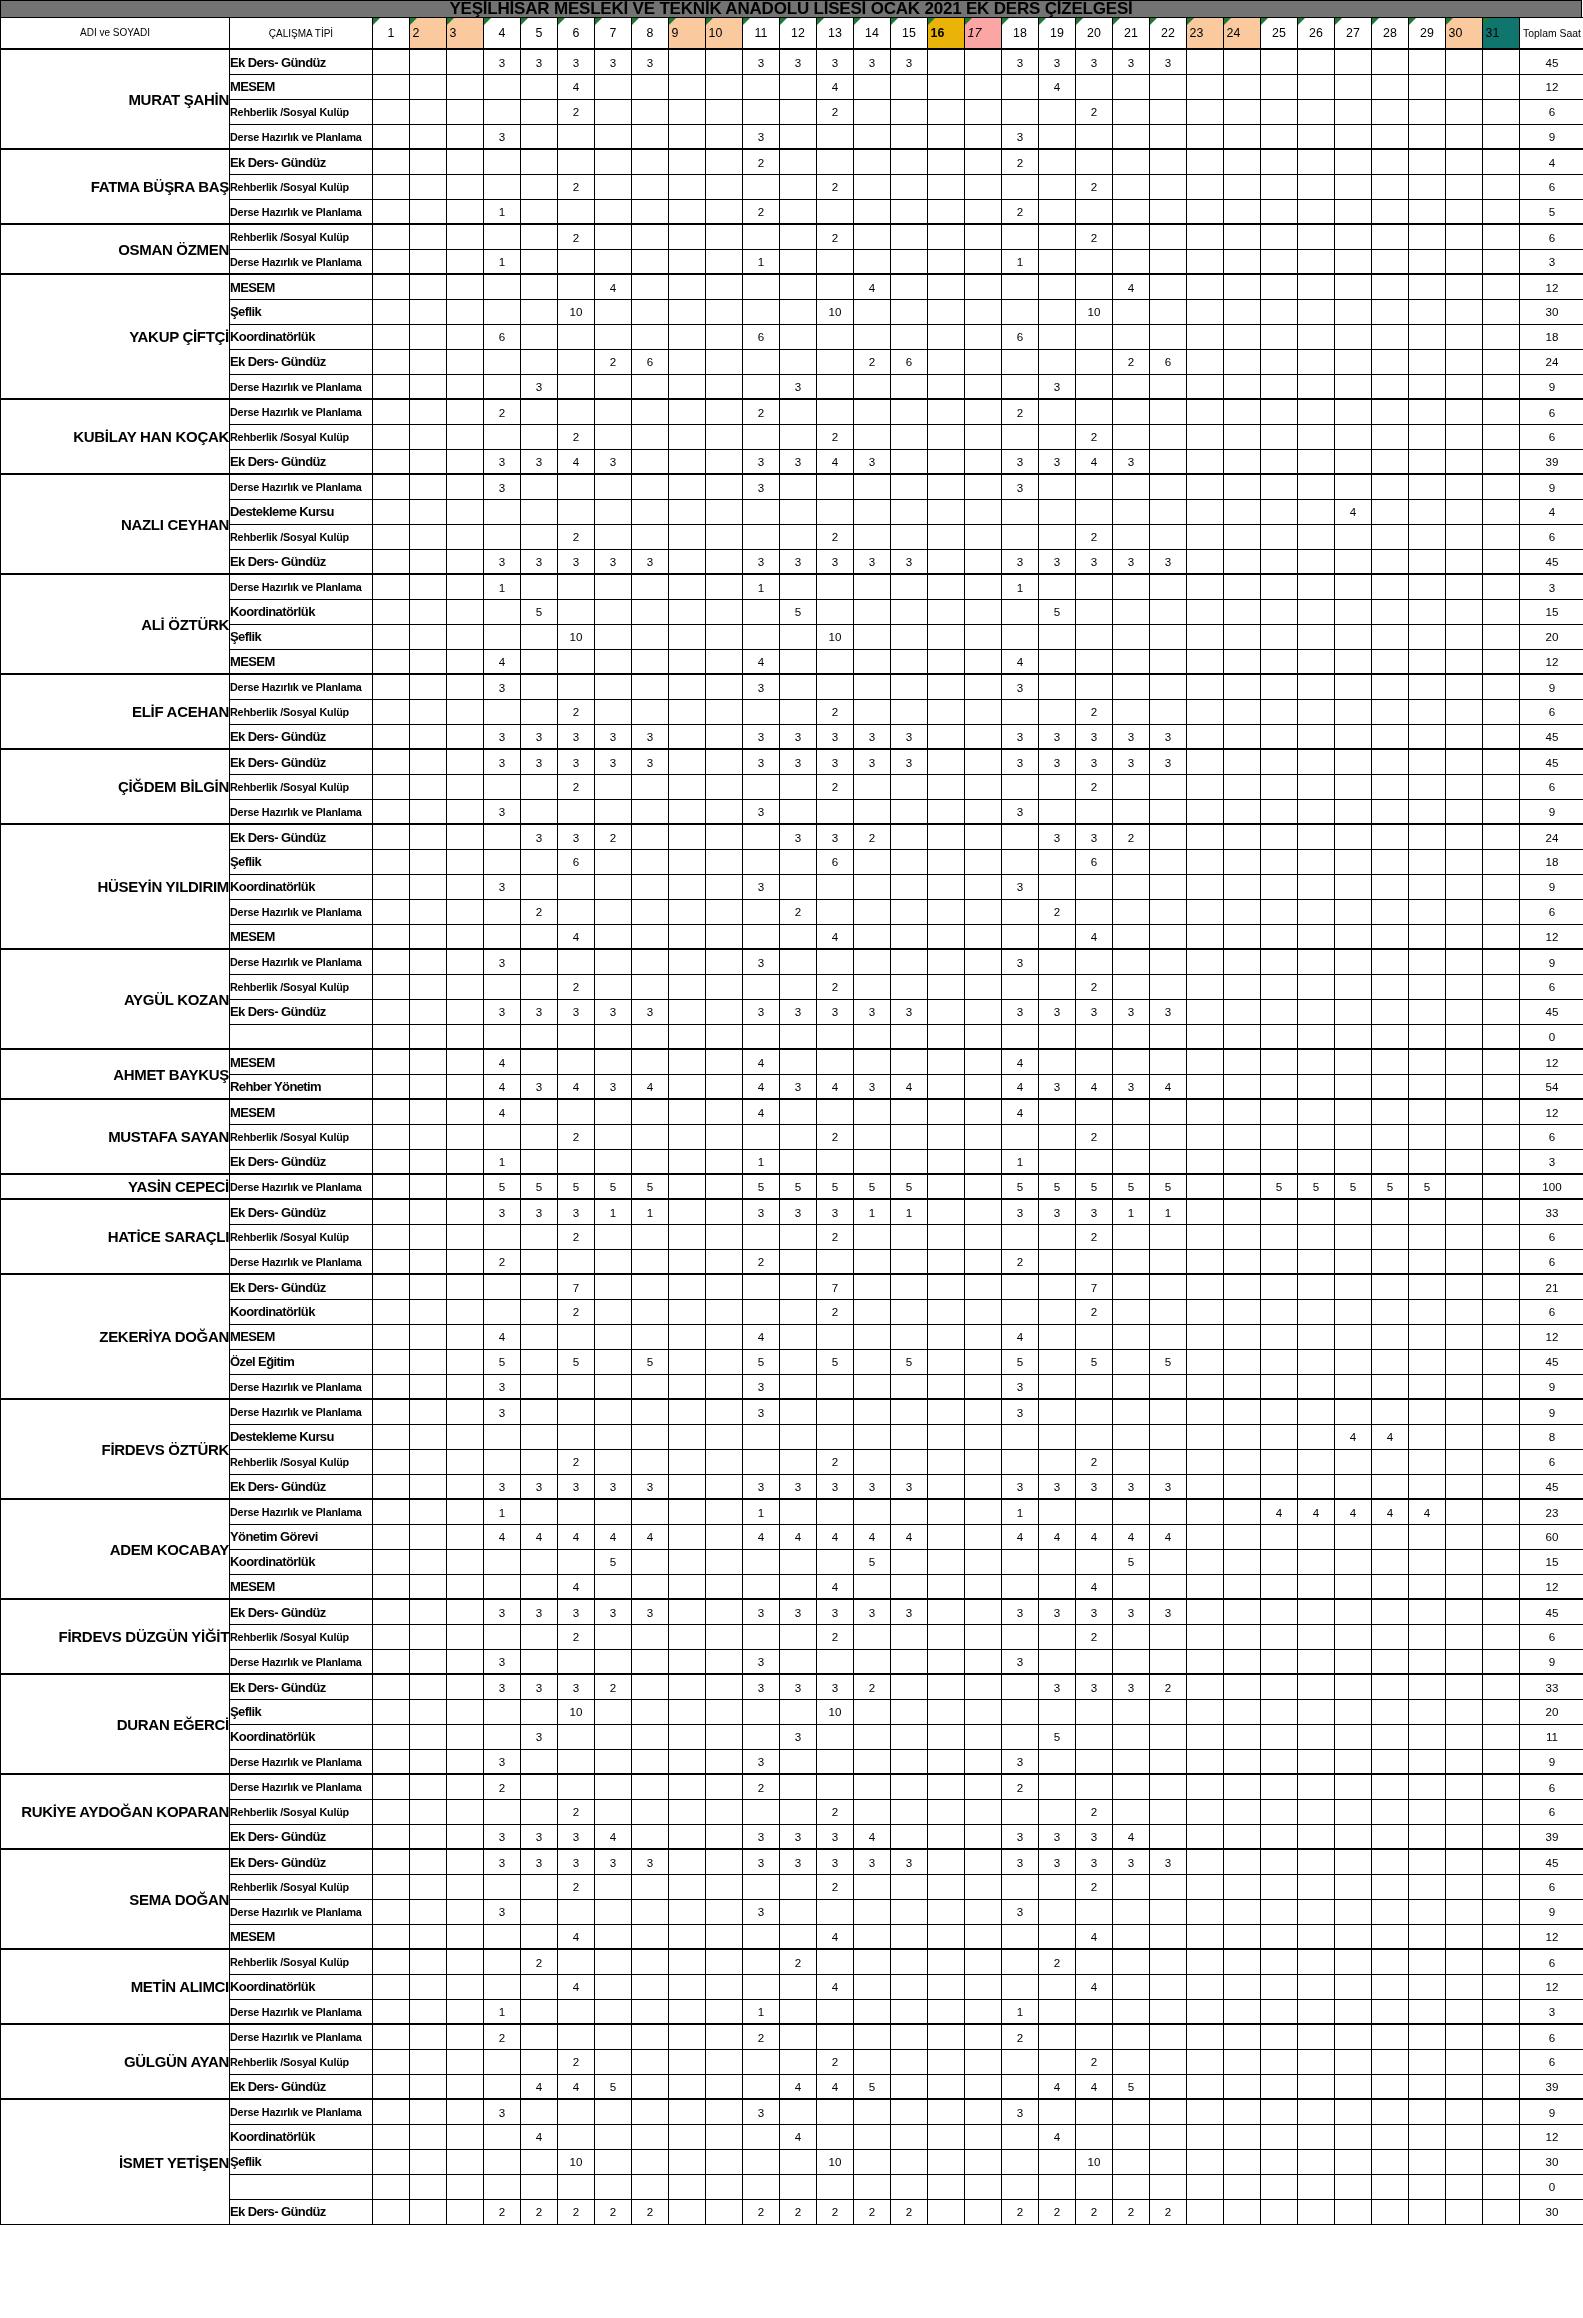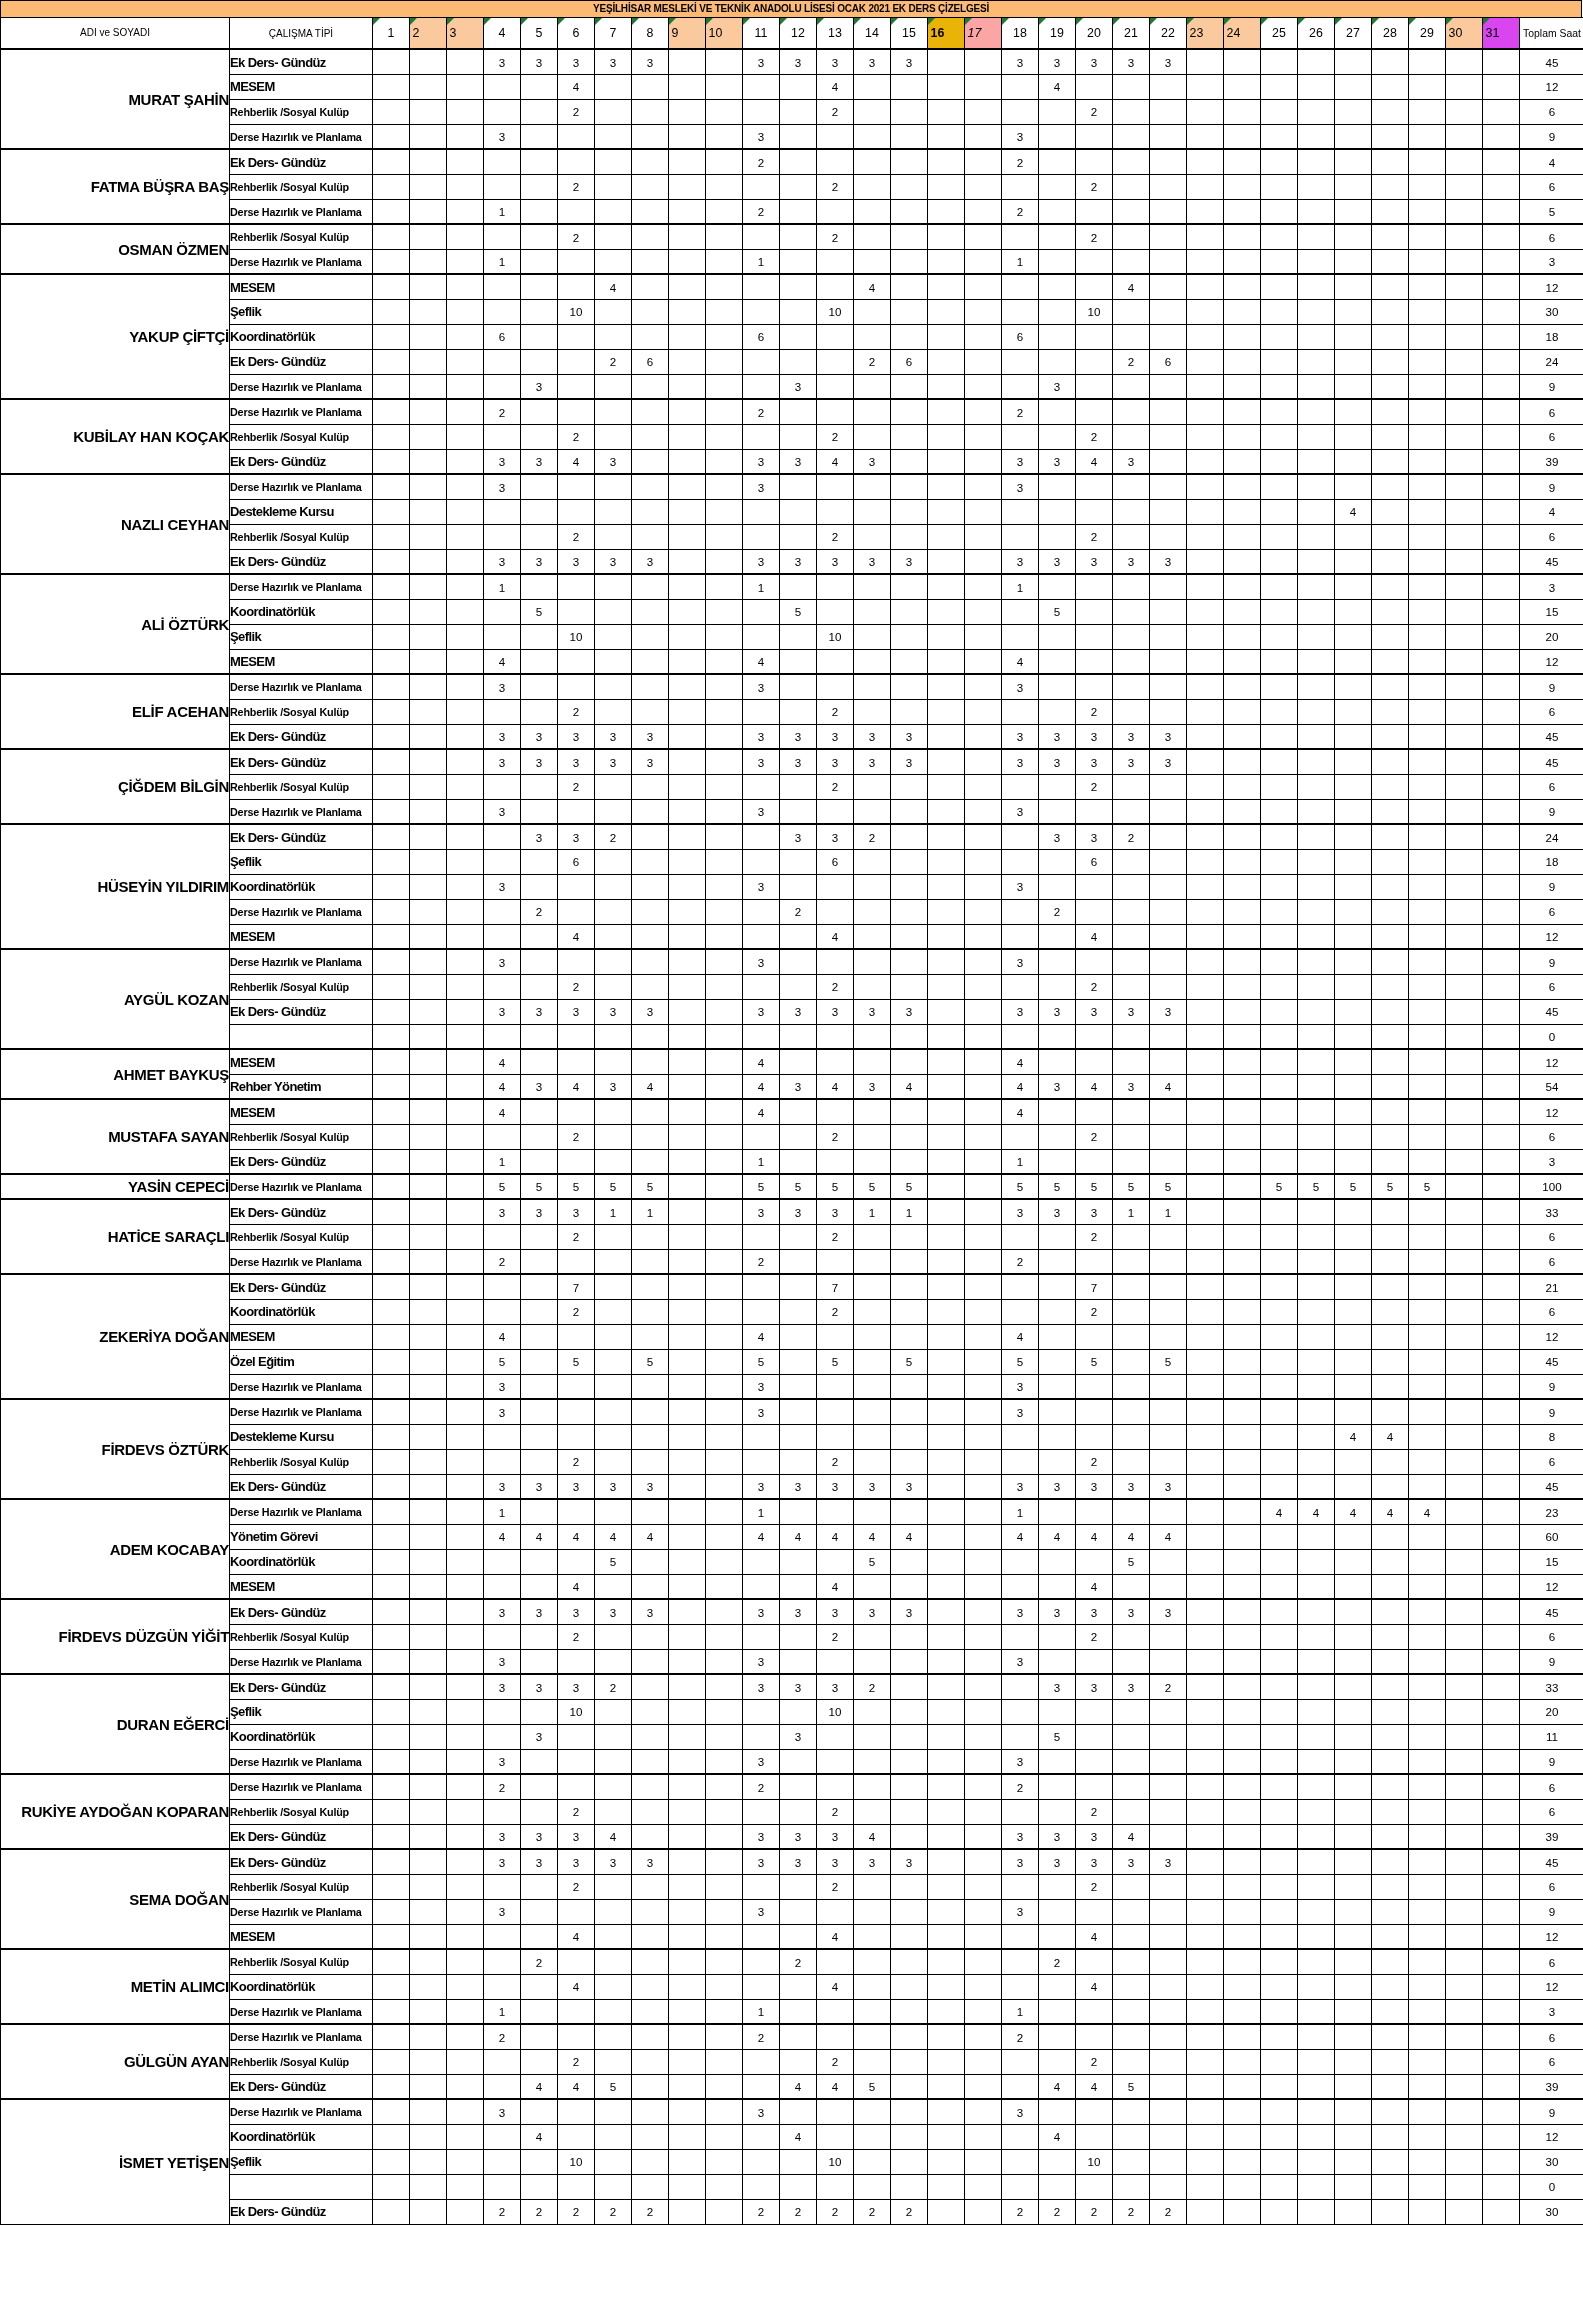--- a/index.html
+++ b/index.html
@@ -1,22 +1,22 @@
 <!DOCTYPE html>
 <html style="--weekend-orange: #FAC99E; --group-gray: #D8D8D8; --marker-green: #1F7A33; --grid-black: #000000;font-size:13.2px"><head>
 <meta charset="utf-8">
 <style>
   html,body{margin:0;padding:0;background:#ffffff;}
   body{width:1583px;height:2319px;font-family:"Liberation Sans", sans-serif;}
   .sheet{position:relative;width:1583px;height:2319px;background:#fff;overflow:hidden;}
   .title-row{
     box-sizing:border-box;width:1582px;height:17.4px;
     border-top:1.7px solid #000;border-left:1.7px solid #000;border-right:1.7px solid #000;
-    text-align:center;font-weight:bold;font-size:10px;line-height:16.6px;letter-spacing:-0.2px;
-    color:#000;background:#fdba74;
+    text-align:center;font-weight:bold;font-size:17px;line-height:16.6px;letter-spacing:-0.2px;
+    color:#000;background:#737373;
   }
   table.grid{border-collapse:collapse;table-layout:fixed;width:1582px;border:1.7px solid #000;}
   table.grid th,table.grid td{
     border:0.8px solid #000;padding:0;overflow:hidden;white-space:nowrap;
     color:#000;background:#fff;vertical-align:middle;
   }
   thead th{height:30px;font-weight:normal;border-bottom:1.7px solid #000;}
   th.corner-head{font-size:10px;white-space:pre-line;line-height:10.8px;vertical-align:middle;}
   th.type-head{font-size:10px;vertical-align:bottom;padding-bottom:3.3px;}
   th.day-head{position:relative;font-size:12.4px;text-align:center;}
@@ -105,21 +105,21 @@
           <th class="day-head"><span class="tri"></span>21</th>
           <th class="day-head"><span class="tri"></span>22</th>
           <th class="day-head wknd" style="background: rgb(250, 201, 158);"><span class="tri"></span>23</th>
           <th class="day-head wknd" style="background: rgb(250, 201, 158);"><span class="tri"></span>24</th>
           <th class="day-head"><span class="tri"></span>25</th>
           <th class="day-head"><span class="tri"></span>26</th>
           <th class="day-head"><span class="tri"></span>27</th>
           <th class="day-head"><span class="tri"></span>28</th>
           <th class="day-head"><span class="tri"></span>29</th>
           <th class="day-head wknd" style="background: rgb(250, 201, 158);"><span class="tri"></span>30</th>
-          <th class="day-head wknd" style="background: #d946ef; margin-top: 24px;"><span class="tri"></span>31</th>
+          <th class="day-head wknd" style="background: #0f766e; margin-top: 24px;"><span class="tri"></span>31</th>
           <th class="total-head">Toplam
 Saat</th>
         </tr>
       </thead>
     <tbody id="tbody">
         <tr class="group-start">
           <td class="name grayed" rowspan="4">MURAT ŞAHİN</td>
           <td class="wtype large grayed">Ek Ders- Gündüz</td>
           <td class="day grayed"></td>
           <td class="day grayed"></td>

